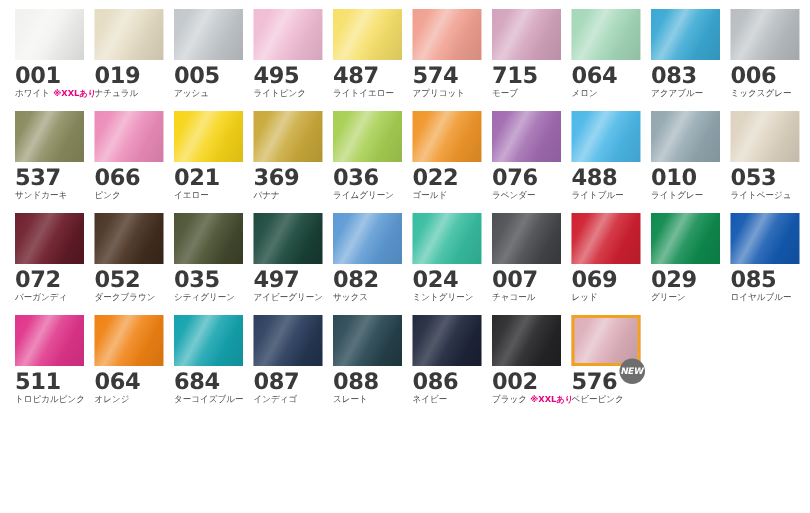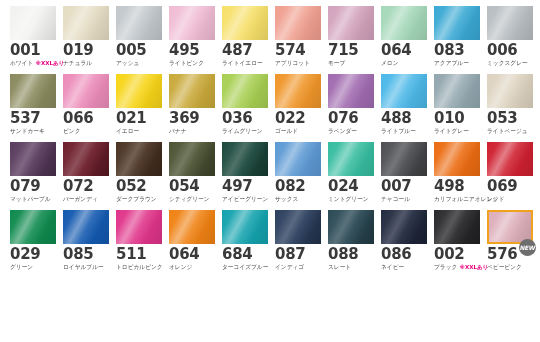--- a/index.html
+++ b/index.html
@@ -325,31 +325,20 @@
           <div class="sheen"></div>
         </div>
       </div>
       <div class="code">053</div>
       <div class="namerow">
         <span class="cname">ライトベージュ</span>
       </div>
     </div>
     <div class="cell">
       <div class="swatch-wrap">
-        <div class="swatch dark" title="マットパープル" style="background: rgb(90, 60, 94);">
-          <div class="sheen"></div>
-        </div>
-      </div>
-      <div class="code">079</div>
-      <div class="namerow">
-        <span class="cname">マットパープル</span>
-      </div>
-    </div>
-    <div class="cell">
-      <div class="swatch-wrap">
         <div class="swatch dark" title="バーガンディ" style="background: rgb(110, 31, 44);">
           <div class="sheen"></div>
         </div>
       </div>
       <div class="code">072</div>
       <div class="namerow">
         <span class="cname">バーガンディ</span>
       </div>
     </div>
     <div class="cell">
@@ -362,21 +351,21 @@
       <div class="namerow">
         <span class="cname">ダークブラウン</span>
       </div>
     </div>
     <div class="cell">
       <div class="swatch-wrap">
         <div class="swatch dark" title="シティグリーン" style="background: rgb(77, 84, 52);">
           <div class="sheen"></div>
         </div>
       </div>
-      <div class="code">054</div>
+      <div class="code">035</div>
       <div class="namerow">
         <span class="cname">シティグリーン</span>
       </div>
     </div>
     <div class="cell">
       <div class="swatch-wrap">
         <div class="swatch dark" title="アイビーグリーン" style="background: rgb(29, 74, 62);">
           <div class="sheen"></div>
         </div>
       </div>
@@ -409,31 +398,20 @@
     </div>
     <div class="cell">
       <div class="swatch-wrap">
         <div class="swatch dark" title="チャコール" style="background: rgb(77, 79, 82);">
           <div class="sheen"></div>
         </div>
       </div>
       <div class="code">007</div>
       <div class="namerow">
         <span class="cname">チャコール</span>
-      </div>
-    </div>
-    <div class="cell">
-      <div class="swatch-wrap">
-        <div class="swatch" title="カリフォルニアオレンジ" style="background: rgb(236, 108, 18);">
-          <div class="sheen"></div>
-        </div>
-      </div>
-      <div class="code">498</div>
-      <div class="namerow">
-        <span class="cname">カリフォルニアオレンジ</span>
       </div>
     </div>
     <div class="cell">
       <div class="swatch-wrap">
         <div class="swatch" title="レッド" style="background: rgb(207, 32, 48);">
           <div class="sheen"></div>
         </div>
       </div>
       <div class="code">069</div>
       <div class="namerow">

